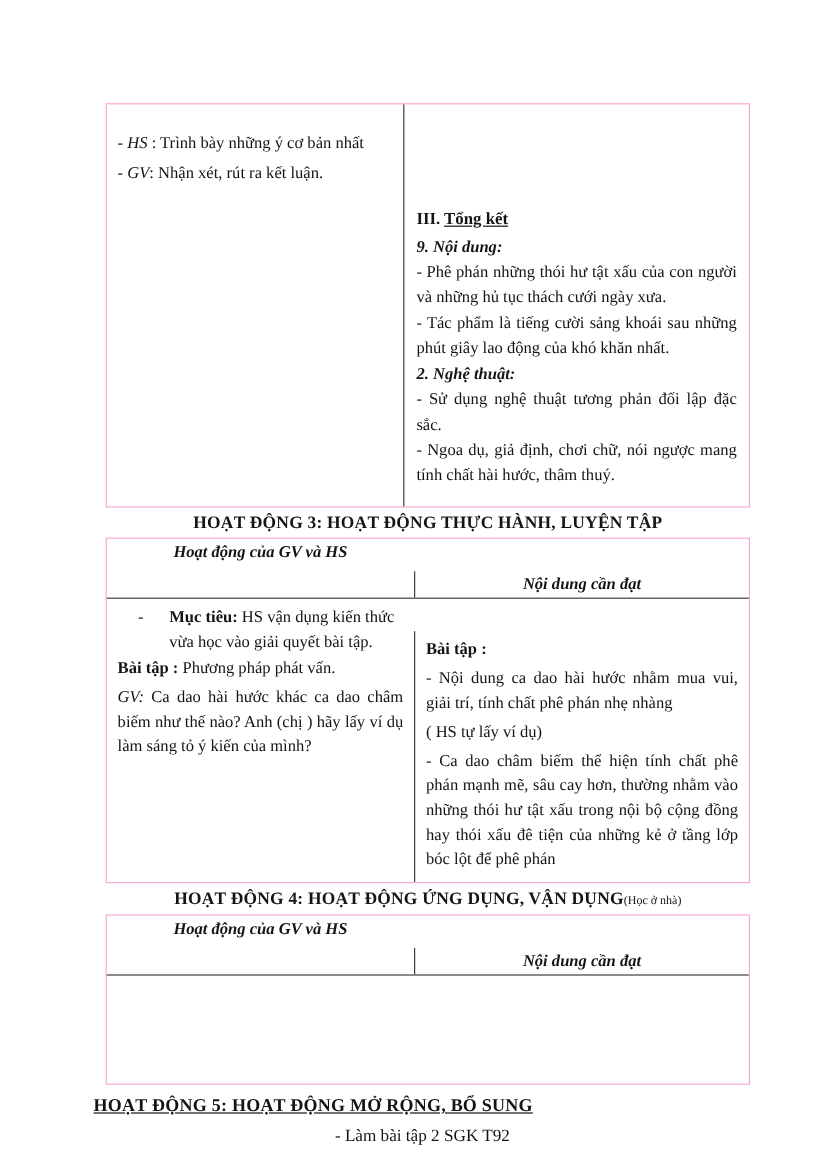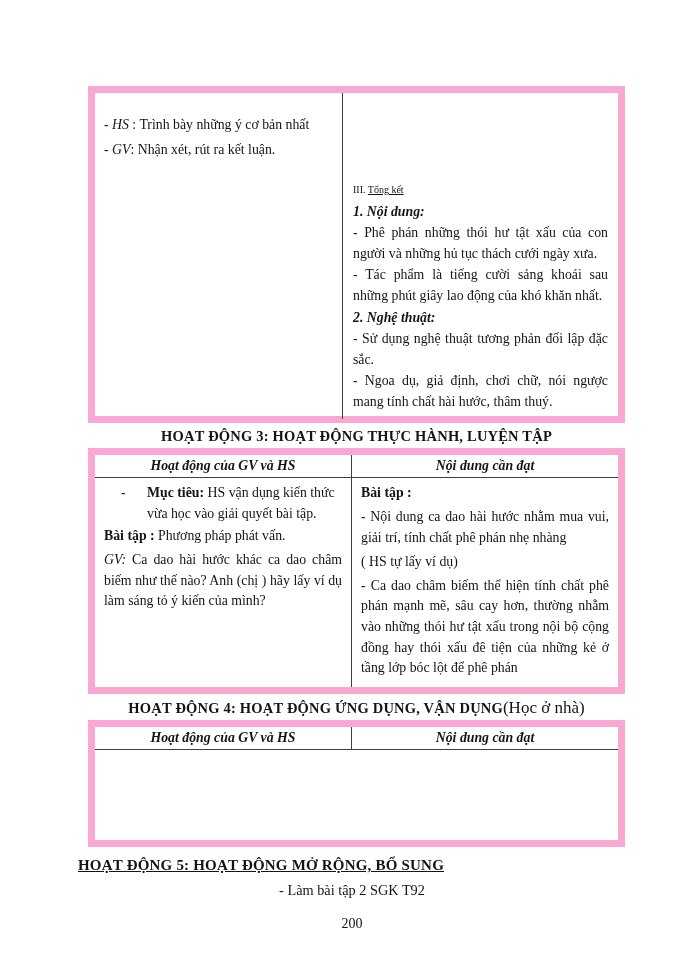--- a/index.html
+++ b/index.html
@@ -10,66 +10,66 @@
     color:#141414;
     position:relative;
     overflow:hidden;
   }
   .page { position:absolute; inset:0; background:#fff; }
   .doc { position:absolute; left:78px; top:86px; width:548px; }
 
   
   .tbl {
     margin-left:10px; width:537px;
-    border:7px solid #f9a8d4;
+    border:1px solid #f9a8d4;
     display:flex; flex-direction:column;
-    font-size:13.8px; line-height:20.6px;
+    font-size:13.8px; line-height:20.6px;justify-content:center;
   }
   .trow { display:flex; flex:1; align-items:stretch; }
   .tcell { padding:5px 9px; }
   .tcell + .tcell { border-left:1px solid #3f3f3f; }
   .thead {
     display:flex; border-bottom:1px solid #3f3f3f;
     font-weight:bold; text-align:center;font-style:italic;
   }
   .thead .tcell { padding:1px 4px; line-height:20px; }
 
   
   .tbl1 { height:337px; }
   .tbl1 .c-left  { width:247px; padding-top:20px; line-height:24.5px; }
   .tbl1 .c-right { flex:1; padding:5px 10px; }
   .tbl1 .c-right .spacer-top { height:82px; }
   .tbl1 .c-right p { text-align:justify; margin-bottom:1px; }
-  .hd-roman { font-weight:normal; font-size:10px; }
+  .hd-roman { font-weight:bold; font-size:14px; }
   .hd-roman .u { text-decoration:underline; }
   .sub-bi { font-weight:bold; font-style:italic; }
 
   
   .tbl2 .c-left, .tbl3 .c-left { width:256px; }
-  .tbl2 .c-right, .tbl3 .c-right { flex:1; }
+  .tbl2 .c-right, .tbl3 .c-right { flex:1;margin-top:27px; }
   .tbl2 .body { min-height:174px; }
   .tbl3 .body { min-height:90px; }
   .cellp { text-align:justify; margin-bottom:3.5px; }
   .bullet { display:flex; margin-bottom:2px; }
   .bullet .dash { margin-left:17px; width:26px; flex:none; }
   .bullet .btxt { flex:1; }
 
   b.lbl { font-weight:bold; }
   i.it  { font-style:italic; }
 
   
   .sec-heading {
     margin-left:10px; width:537px;
     text-align:center; font-weight:bold;
     font-size:14.5px; line-height:19px;
     margin-top:4px; margin-bottom:2px;
     letter-spacing:0.2px;
     white-space:nowrap;
   }
-  .sec-heading .note { font-weight:normal; font-size:17px; letter-spacing:0; }
+  .sec-heading .note { font-weight:normal; font-size:10px; letter-spacing:0; }
   .sec-heading5 {
     text-align:left; font-weight:bold;
     font-size:15px; line-height:20px;
     margin-top:8px; margin-bottom:5px;
     text-decoration:underline;
     letter-spacing:0.2px;
   }
 
   
   .foot-p { font-size:14.3px; line-height:21.5px; text-align:justify; width:548px; }
@@ -84,21 +84,21 @@
 
     <div class="tbl tbl1">
       <div class="trow">
         <div class="tcell c-left">
           <p><span>- </span><i class="it">HS</i><span> :  Trình bày những ý cơ bản nhất</span></p>
           <p><span>- </span><i class="it">GV</i><span>: Nhận xét, rút ra kết luận.</span></p>
         </div>
         <div class="tcell c-right">
           <div class="spacer-top"></div>
           <p class="hd-roman"><span>III. </span><span class="u">Tổng kết</span></p>
-          <p class="sub-bi">1. Nội dung:</p>
+          <p class="sub-bi">9. Nội dung:</p>
           <p>- Phê phán những thói hư tật xấu của con người và những hủ tục thách cưới ngày xưa.</p>
           <p>- Tác phẩm  là tiếng cười sảng khoái sau những phút giây lao động của khó khăn nhất.</p>
           <p class="sub-bi">2. Nghệ thuật:</p>
           <p>- Sử dụng nghệ thuật tương phản đối lập đặc sắc.</p>
           <p>- Ngoa dụ, giả định, chơi chữ, nói ngược mang tính chất hài hước, thâm thuý.</p>
         </div>
       </div>
     </div>
 
     <div class="sec-heading">HOẠT  ĐỘNG 3: HOẠT  ĐỘNG THỰC HÀNH, LUYỆN TẬP</div>

